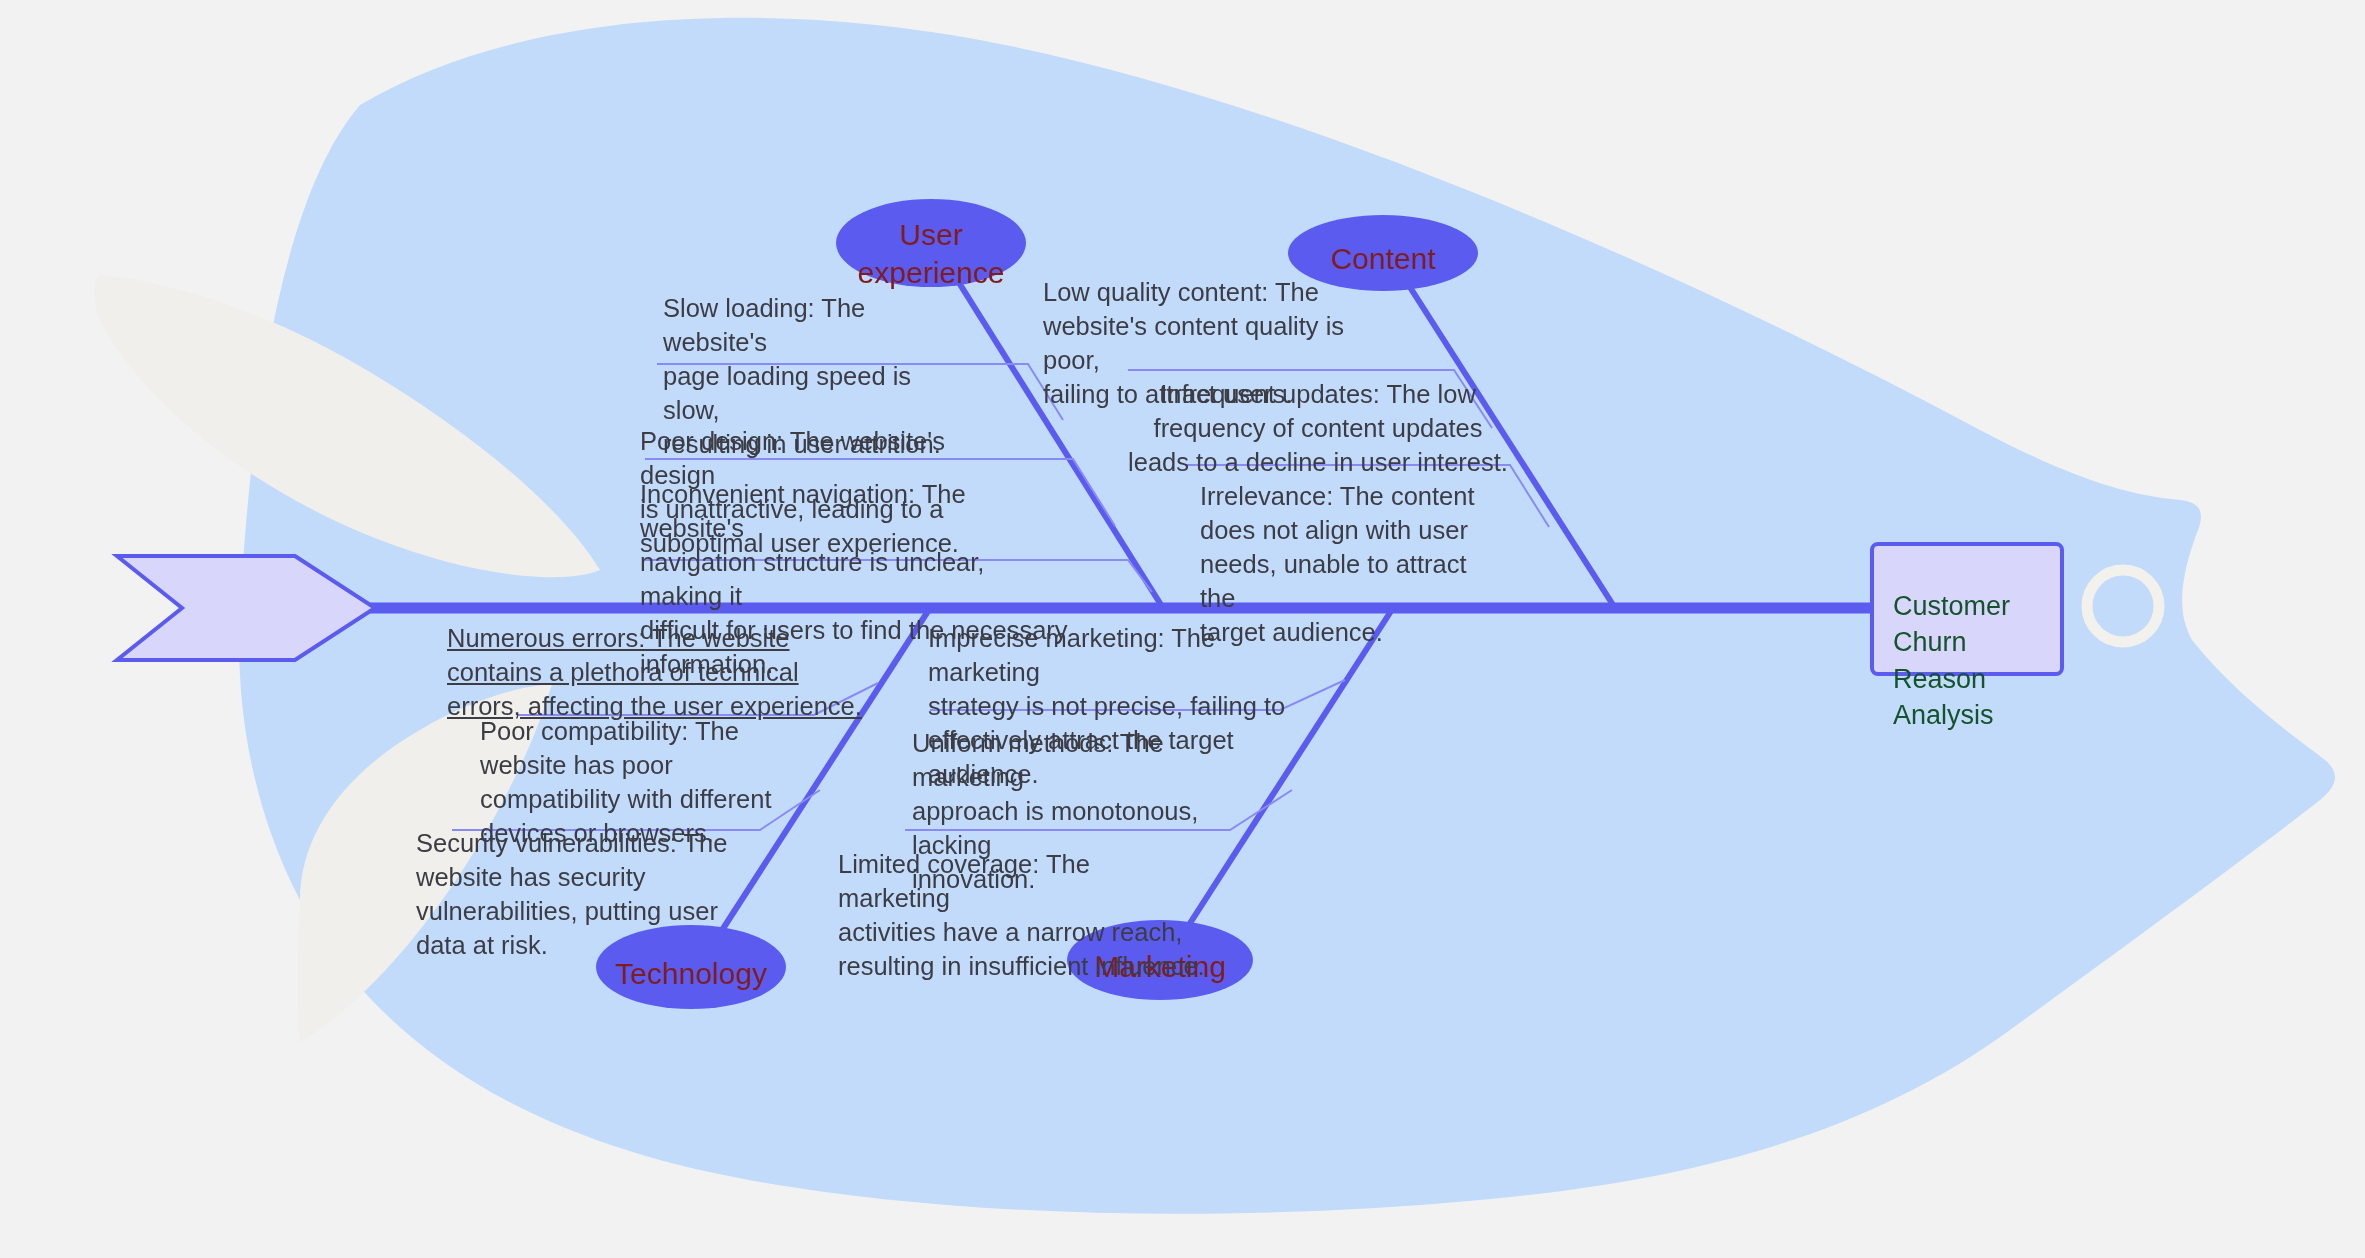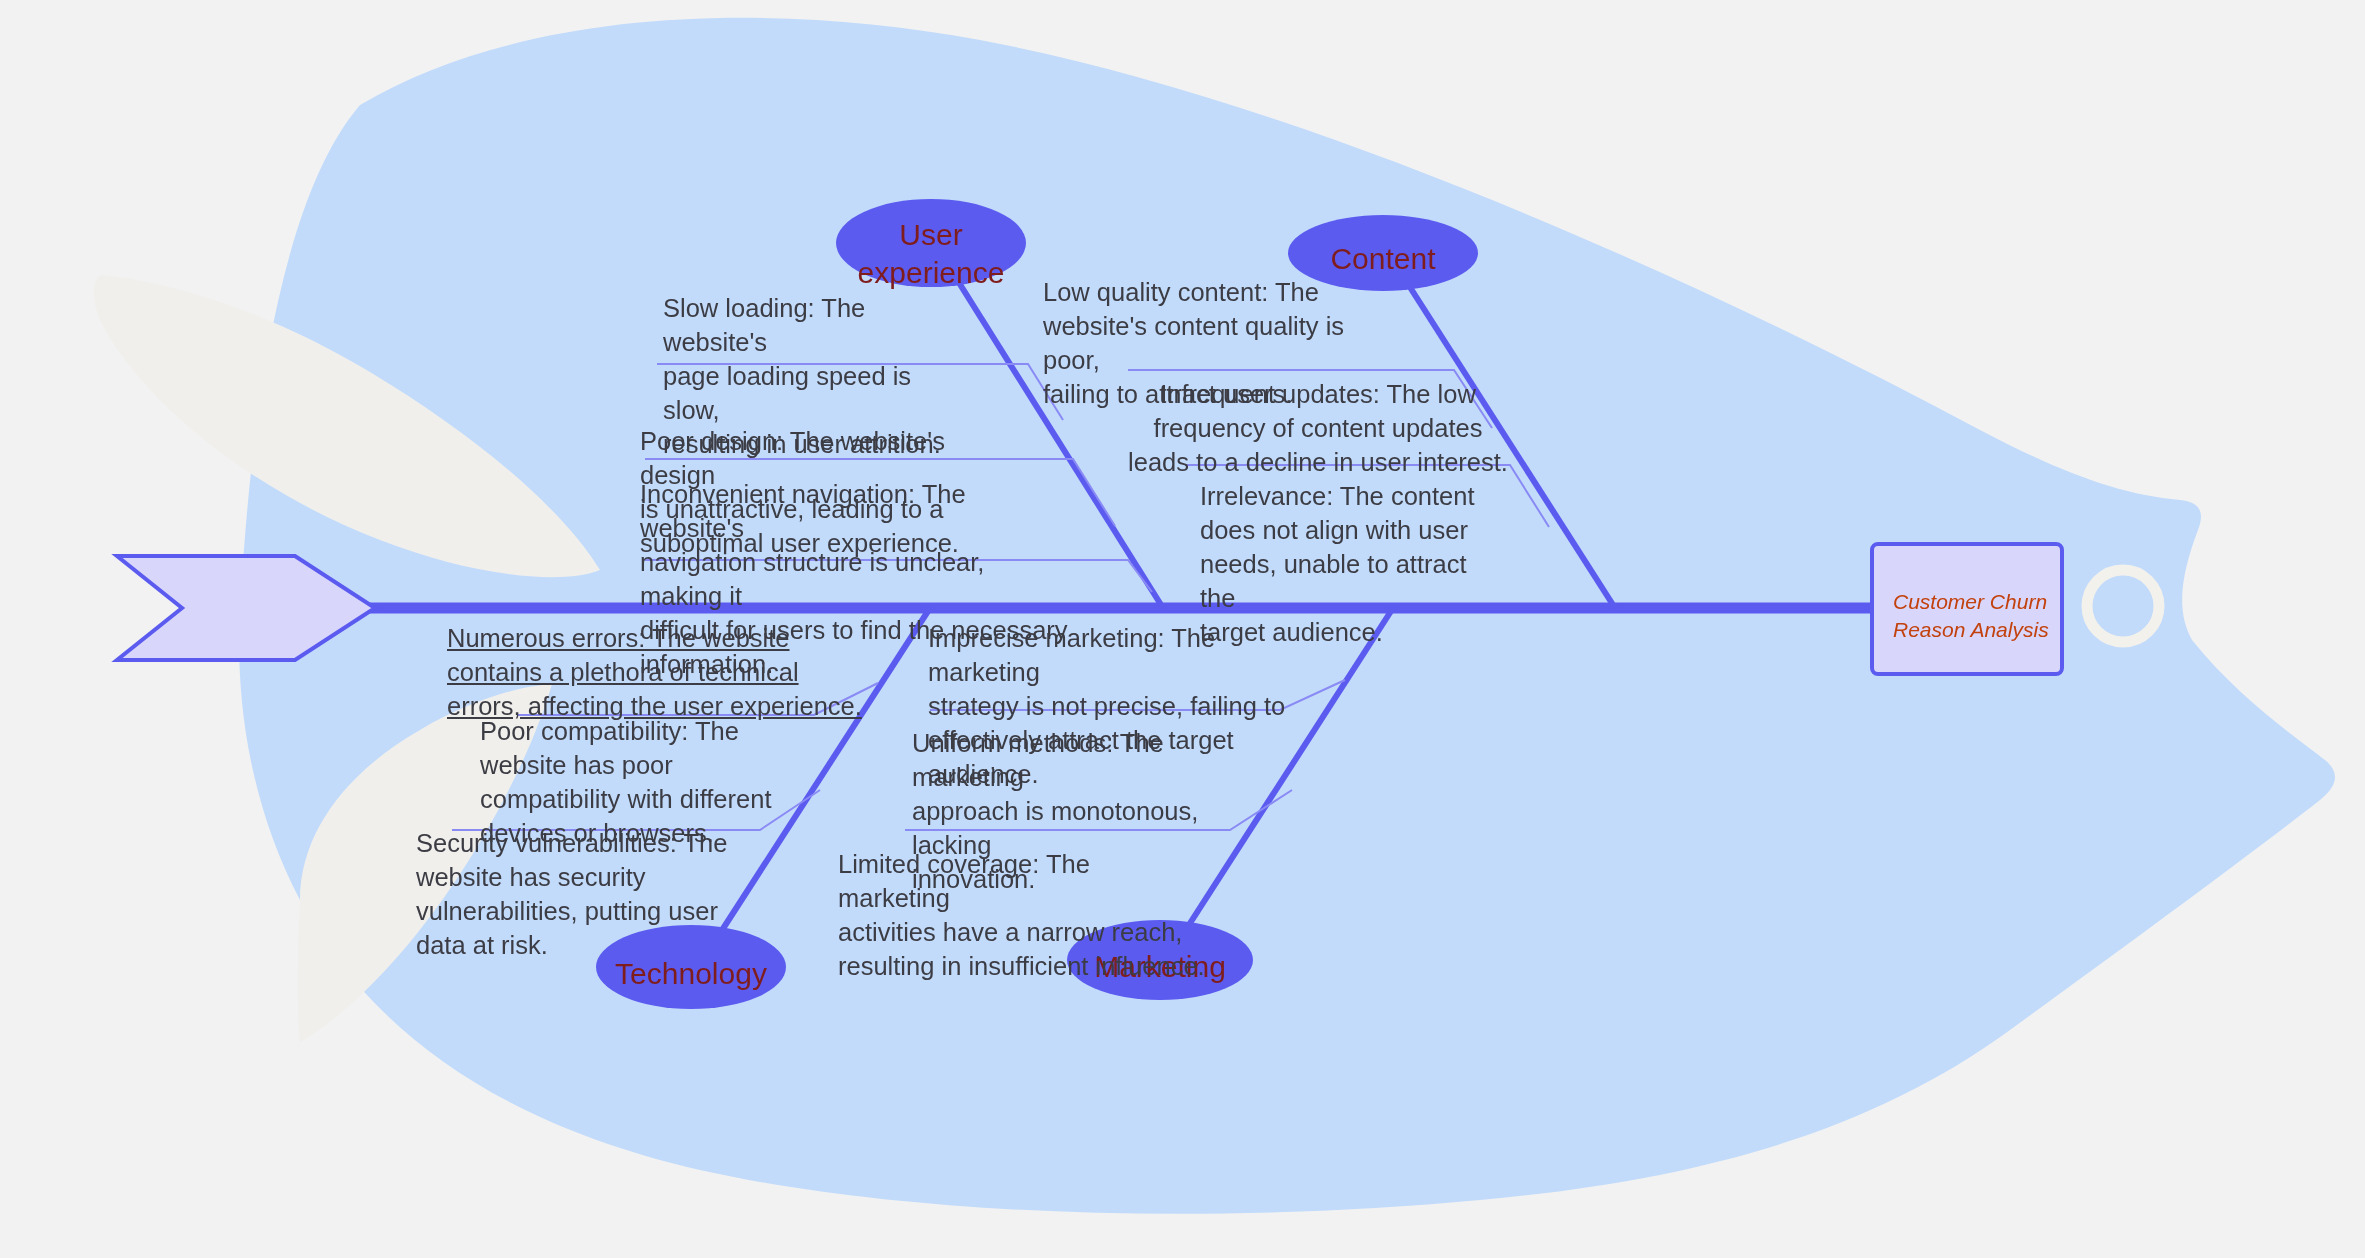--- a/index.html
+++ b/index.html
@@ -37,26 +37,25 @@
     color: #7f1d1d;
     font-size: 30px;
     font-weight: normal;
     line-height: 1.25;
     text-align: center;
     font-family: "Liberation Sans", sans-serif;
     pointer-events: none;
   }
   .head-label {
     position: absolute;
-    color: #c2410c;
-    font-size: 21px;
+    color: #14532d;
+    font-size: 27px;
     line-height: 1.35;
     font-family: "Liberation Sans", sans-serif;
     text-align: left;
-    font-style: italic;
   }
 </style>
 </head>
 <body>
 
 <div id="canvas">
 
   <svg id="fishsvg" viewBox="0 0 2365 1258">
 
     <path fill="#c2dbfb" d="M 360,105

